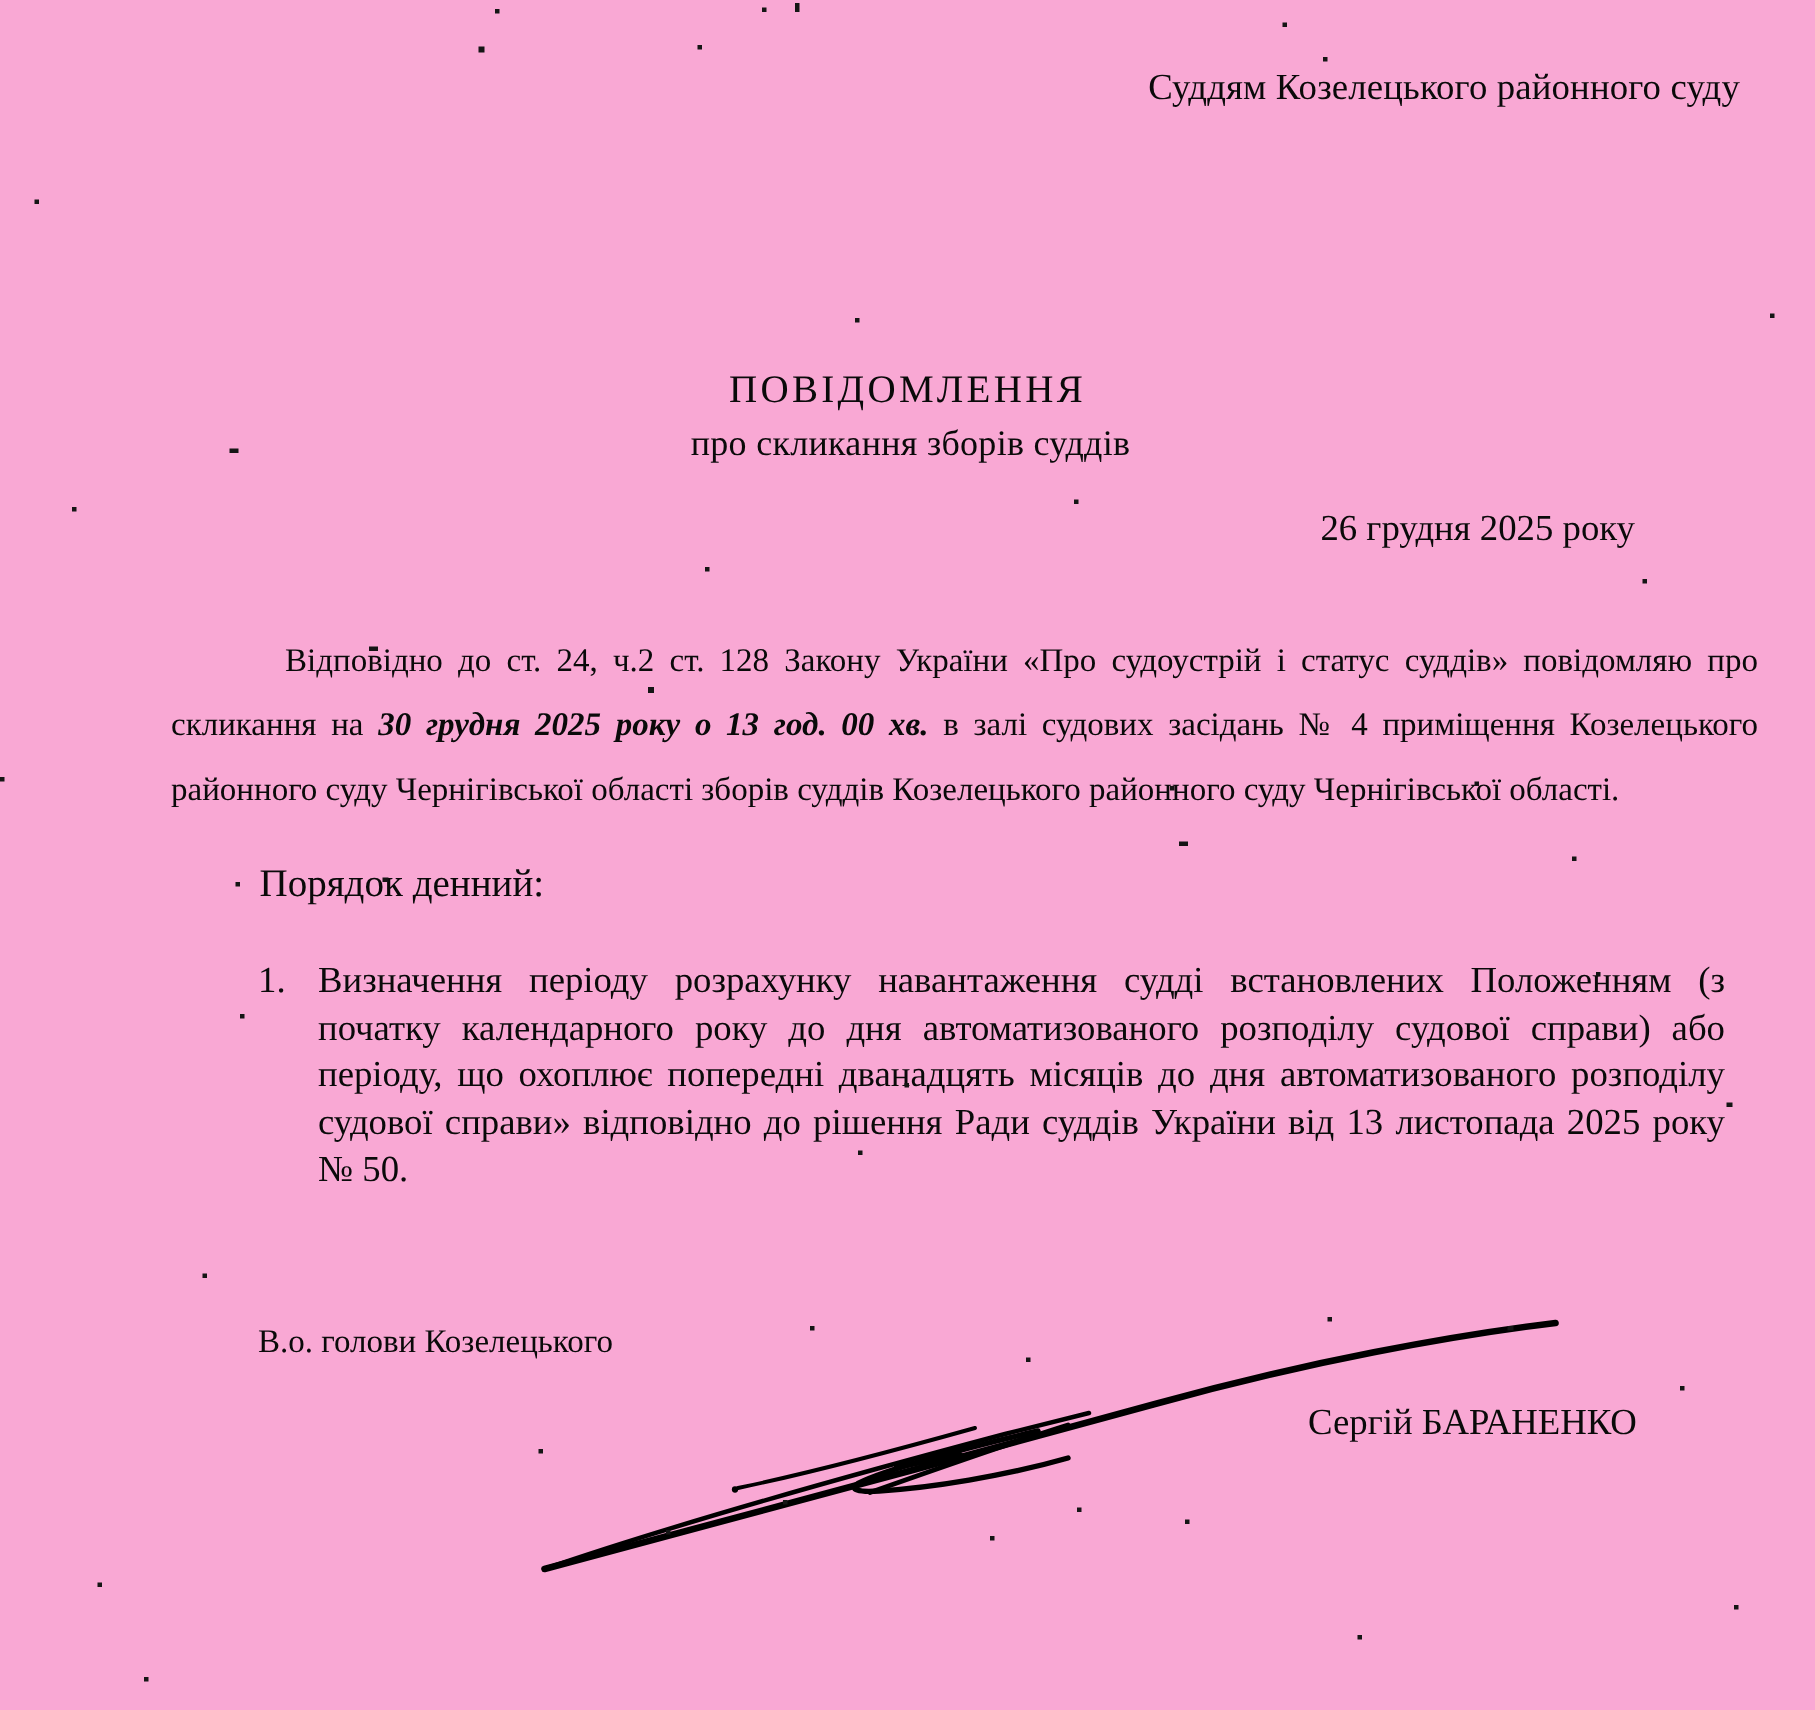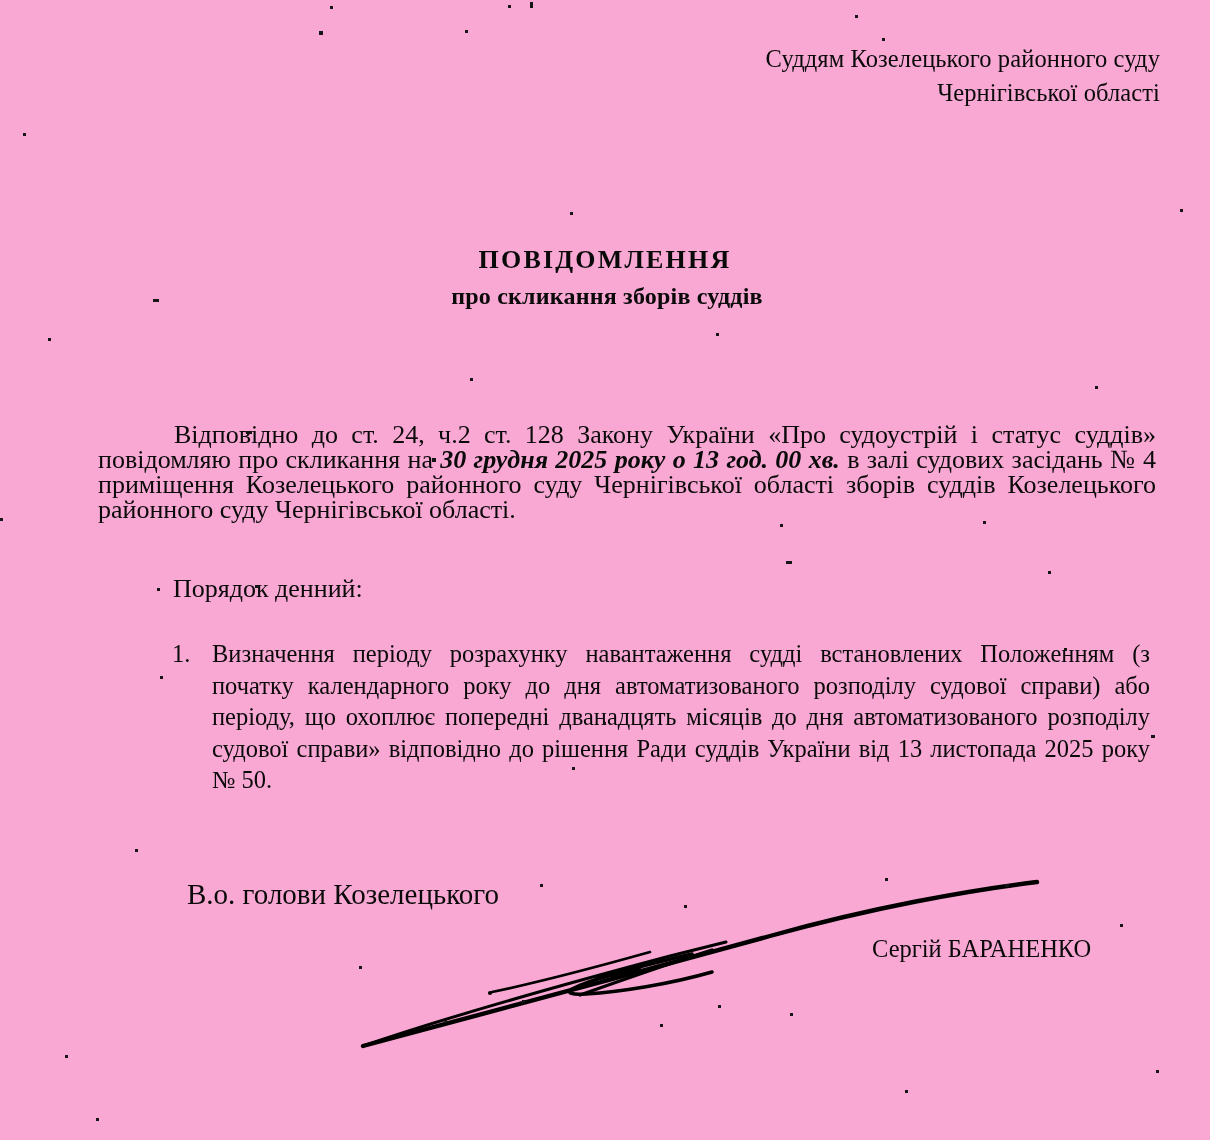--- a/index.html
+++ b/index.html
@@ -47,21 +47,20 @@
   .addressee .ln1 { display:block; }
   .addressee .ln2 { display:block; }
 
   
   .title-wrap {
     position: absolute;
     left: 0;
     top: 244px;
     width: 1210px;
     text-align: center;
-    font-weight: bold;
   }
   .doc-title {
     display: block;
     font-size: 26px;
     letter-spacing: 2.2px;
     line-height: 32px;
   }
   .doc-subtitle {
     display: block;
     font-size: 24px;
@@ -77,25 +76,25 @@
     right: 120px;
     top: 338px;
     font-size: 24.5px;
     line-height: 30px;
     white-space: nowrap;
   }
 
   
   .body-par {
     position: absolute;
-    left: 98px;
+    left: 114px;
     top: 396px;
     width: 1058px;
-    font-size: 26px;
-    line-height: 25px;
+    font-size: 22px;
+    line-height: 43px;
     text-align: justify;
     text-justify: inter-word;
     text-indent: 76px;
     hyphens: none;
   }
   .body-par b {
     font-weight: 700;
     font-style: italic;
   }
 
@@ -127,23 +126,23 @@
     position: absolute;
     left: 0;
     top: 0;
     width: 30px;
     text-align: left;
   }
 
   
   .sign-left {
     position: absolute;
-    left: 187px;
+    left: 172px;
     top: 878px;
-    font-size: 29px;
+    font-size: 22px;
     line-height: 32px;
   }
   .sign-left span { display: block; white-space: nowrap; }
   .sign-name {
     position: absolute;
     left: 872px;
     top: 934px;
     font-size: 24.5px;
     line-height: 30px;
     white-space: nowrap;
@@ -158,28 +157,28 @@
     pointer-events: none;
   }
 </style>
 </head>
 <body>
 
 <div class="page">
 
   <div class="addressee">
     <span class="ln1">Суддям Козелецького районного суду</span>
-    <span class="ln2">Чернігівської області</span>
   </div>
 
   <div class="title-wrap">
     <span class="doc-title">ПОВІДОМЛЕННЯ</span>
     <span class="doc-subtitle">про скликання зборів суддів</span>
   </div>
 
+  <div class="date-line">26 грудня 2025 року</div>
 
   <p class="body-par"><span>Відповідно до ст. 24, ч.2 ст. 128 Закону України «Про судоустрій і статус суддів» повідомляю про скликання на </span><b>30 грудня 2025 року о 13 год. 00 хв.</b><span> в залі судових засідань № 4 приміщення Козелецького районного суду Чернігівської області зборів суддів Козелецького районного суду Чернігівської області.</span></p>
 
   <div class="agenda-heading">Порядок денний:</div>
 
   <div class="agenda-list">
     <div class="agenda-item">
       <span class="num">1.</span><span>Визначення періоду розрахунку навантаження судді встановлених Положенням (з початку календарного року до дня автоматизованого розподілу судової справи) або періоду, що охоплює попередні дванадцять місяців до дня автоматизованого розподілу судової справи» відповідно до рішення Ради суддів України від 13 листопада 2025 року № 50.</span>
     </div>
   </div>

